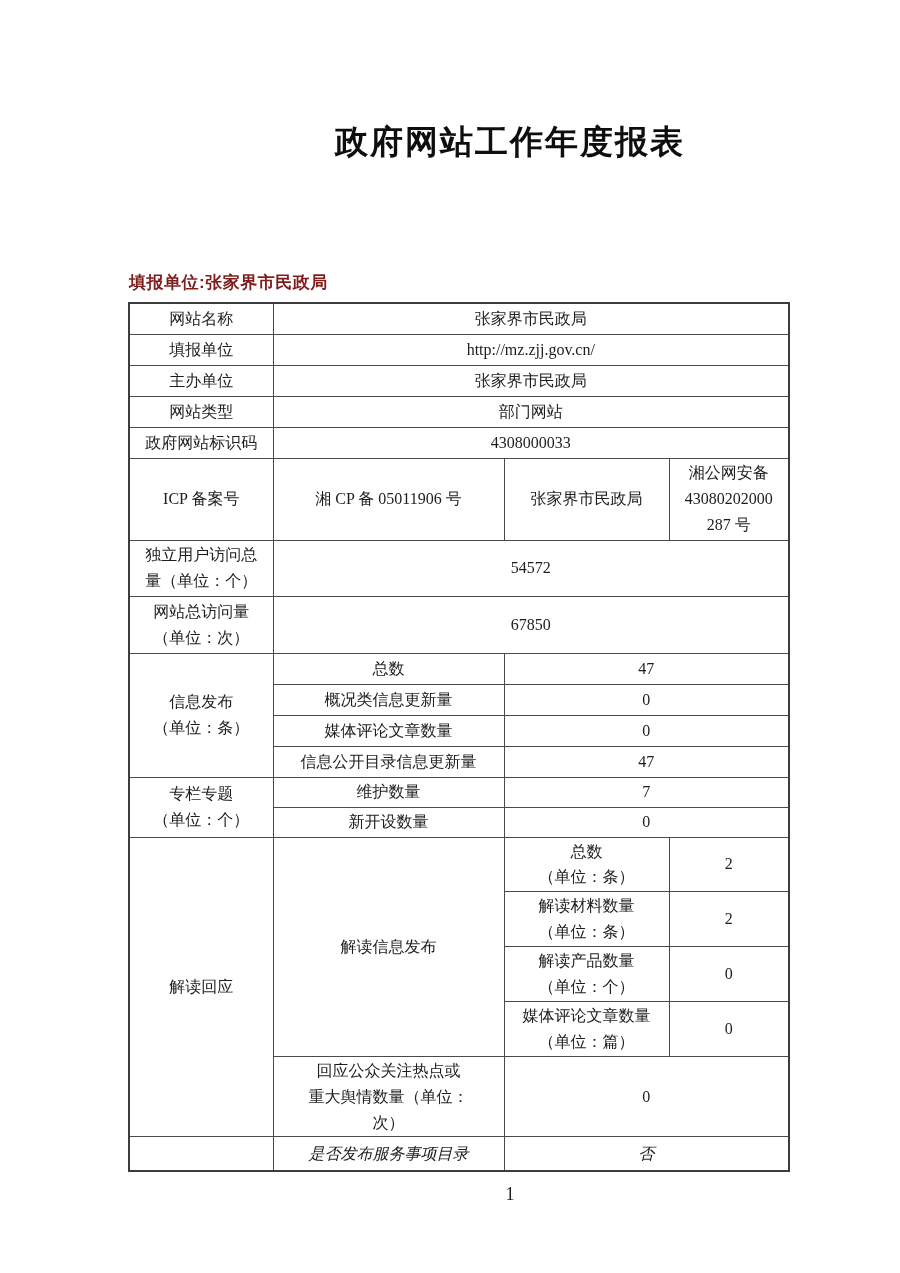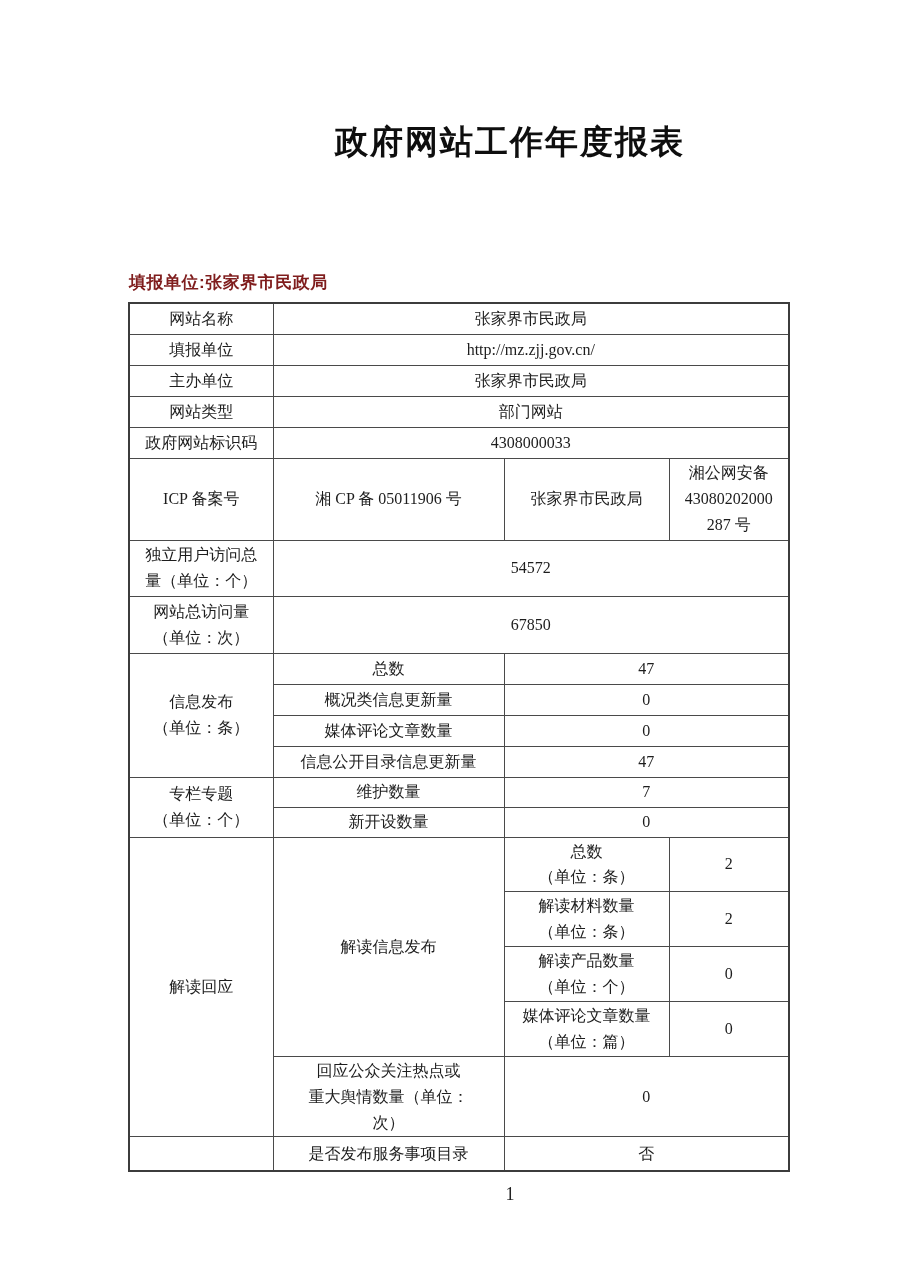--- a/index.html
+++ b/index.html
@@ -73,21 +73,21 @@
     white-space: pre-line;
     color: #1d1d1d;
   }
   .h31 { height: 31px; }
   .h30 { height: 30px; }
   .h82 { height: 82px; }
   .h56 { height: 56px; }
   .h57 { height: 57px; }
   .h52 { height: 52px; }
   .h78 { height: 78px; margin-top: 40px; }
-  .h34 { height: 34px; }
+  .h34 { height: 34px; font-style: italic; }
   .page-number {
     position: absolute;
     top: 1184px;
     left: 0;
     width: 100%;
     text-align: center;
     font-size: 18px;
     color: #222;
   }
 </style>

